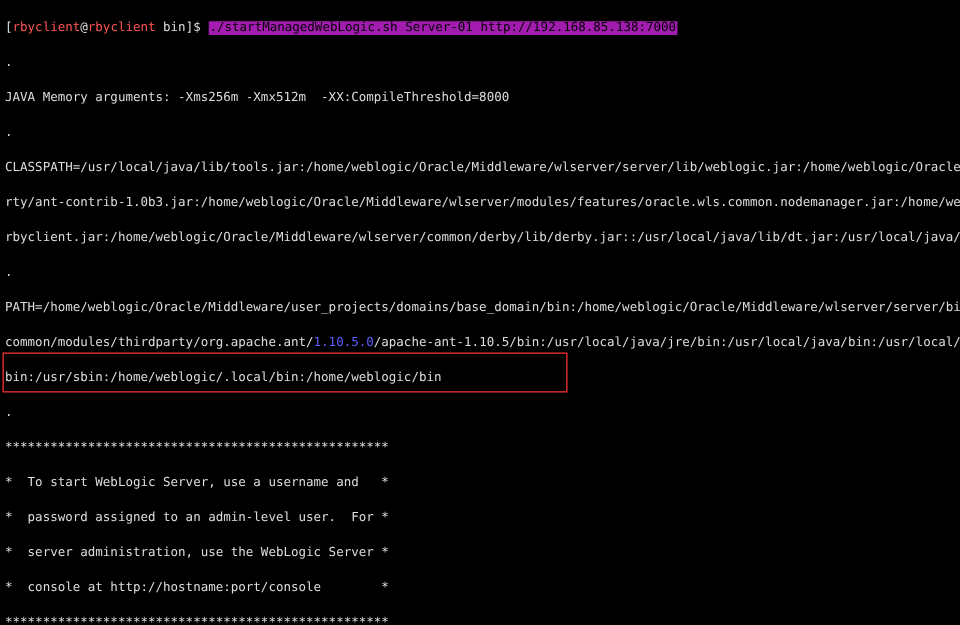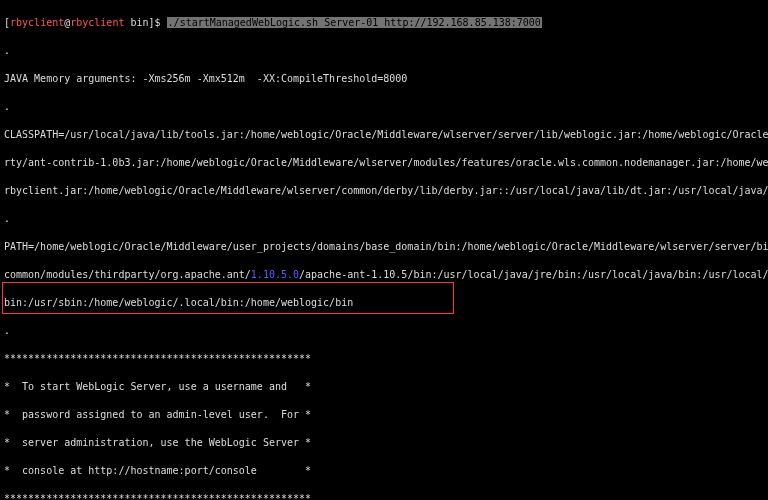--- a/index.html
+++ b/index.html
@@ -1,17 +1,17 @@
 <!DOCTYPE html>
 <html><head>
 <meta charset="utf-8">
 <style>
 html,body{margin:0;padding:0;background:#000;color:#ddd;font-family:'DejaVu Sans Mono','Consolas',monospace;font-size:10px;line-height:14px;overflow:hidden}
 .term{padding:2px 4px;white-space:pre;width:2000px}
-.cmd{background:#737373;color:#000;padding:0 1px}
+.cmd{background:#a21caf;color:#000;padding:0 1px}
 .r{color:#ff5555}
 .b{color:#5c5cff}
 .d{color:#ddd}
 .box{position:absolute;border:1px solid #ff3333;pointer-events:none}
 </style>
 </head>
 <body>
 
 <div class="term">
 <div>[<span class="r">rbyclient</span><span class="d">@</span><span class="r">rbyclient</span><span> bin]$ </span><span class="cmd">./startManagedWebLogic.sh Server-01 http://192.168.85.138:7000</span></div>

